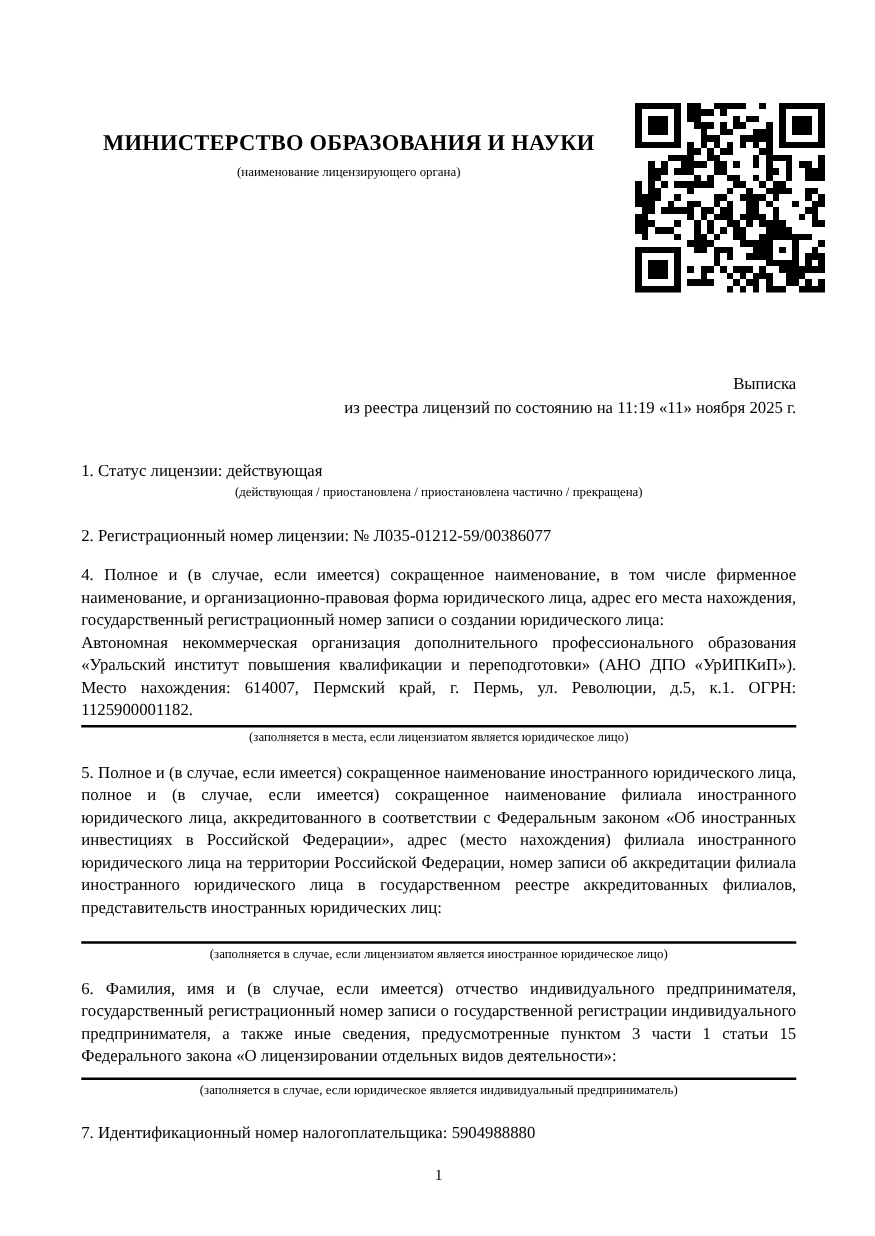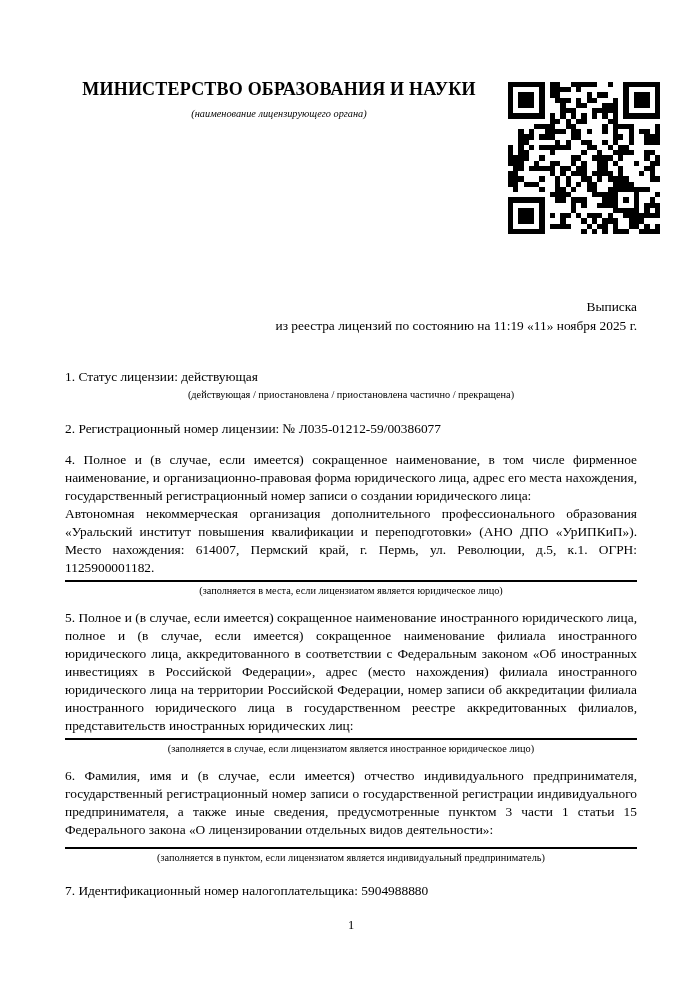--- a/index.html
+++ b/index.html
@@ -16,37 +16,37 @@
     line-height:18px;
     overflow:hidden;
   }
   .doc-header{position:relative;height:240px;}
   .qr{
     position:absolute;top:82px;right:-23px;
     width:152px;height:152px;
   }
   .qr svg{display:block;width:152px;height:152px;}
   .ministry{
-    padding-top:74px;
+    padding-top:99px;
     width:428px;
     text-align:center;
   }
   .ministry-line{
     font-weight:bold;
     font-size:18px;
     line-height:31px;
     letter-spacing:0.2px;
   }
   .small-caption{
     font-size:10.3px;
     line-height:13px;
     text-align:center;
     color:#000;
   }
-  .ministry .small-caption{margin-top:2px;font-style:italic;}
+  .ministry .small-caption{margin-top:2px;}
   .doc-title{margin-top:58px;text-align:right;}
   .doc-title .t1{line-height:18px;}
   .doc-title .t2{line-height:19px;}
   .item{margin:0;}
   .item-text{white-space:pre-wrap;}
   .just{text-align:justify;}
   .i1{margin-top:33px;}
   .i1 .small-caption{margin-top:2px;}
   .i2{margin-top:19px;}
   .i3{margin-top:12px;}
@@ -54,21 +54,21 @@
   .value-block{
     text-align:justify;
     border-bottom:2px solid #000;
     padding-bottom:3px;
   }
   .fill-line{
     border-bottom:2px solid #000;
     height:0;
   }
   .i5{margin-top:12px;}
-  .i5 .para{border-bottom:2px solid #000;padding-bottom:3px;}
+  .i5 .para{border-bottom:2px solid #000;padding-bottom:18px;}
   .i6{margin-top:12px;}
   .i6 .fill-line{margin-top:8px;}
   .rule-caption{margin-top:2px;}
   .i7{margin-top:18px;}
   .page-number{
     margin-top:16px;
     text-align:center;
     font-size:12.5px;
   }
 </style>
@@ -529,21 +529,21 @@
   </div>
 
   <div class="item i5">
     <div class="item-text just para">5. Полное и (в случае, если имеется) сокращенное наименование иностранного юридического лица, полное и (в случае, если имеется) сокращенное наименование филиала иностранного юридического лица, аккредитованного в соответствии с Федеральным законом «Об иностранных инвестициях в Российской Федерации», адрес (место нахождения) филиала иностранного юридического лица на территории Российской Федерации, номер записи об аккредитации филиала иностранного юридического лица в государственном реестре аккредитованных филиалов, представительств иностранных юридических лиц:</div>
     <div class="small-caption rule-caption">(заполняется в случае, если лицензиатом является иностранное юридическое лицо)</div>
   </div>
 
   <div class="item i6">
     <div class="item-text just">6. Фамилия, имя и (в случае, если имеется) отчество индивидуального предпринимателя, государственный регистрационный номер записи о государственной регистрации индивидуального предпринимателя, а также иные сведения, предусмотренные пунктом 3 части 1 статьи 15 Федерального закона «О лицензировании отдельных видов деятельности»:</div>
     <div class="fill-line"></div>
-    <div class="small-caption rule-caption">(заполняется в пунктом, если лицензиатом является индивидуальный предприниматель)</div>
+    <div class="small-caption rule-caption">(заполняется в случае, если юридическое является индивидуальный предприниматель)</div>
   </div>
 
   <div class="item i7">
     <div class="item-text">7. Идентификационный номер налогоплательщика: 5904988880</div>
   </div>
 
   <div class="page-number">1</div>
 
 </div>
 

